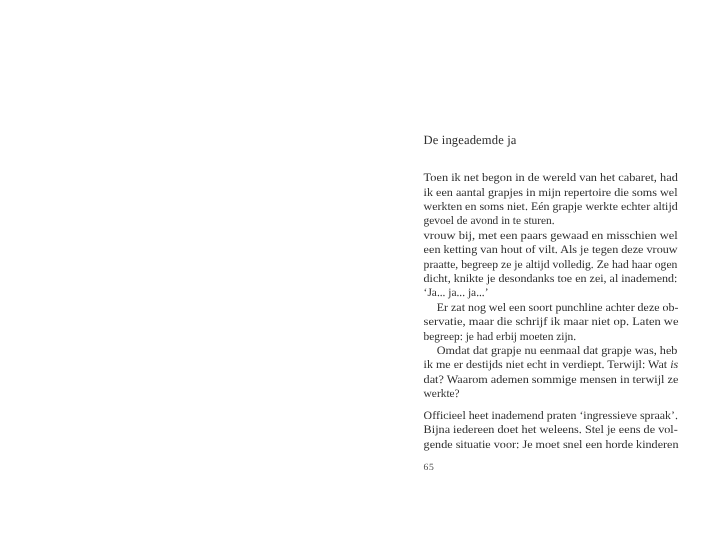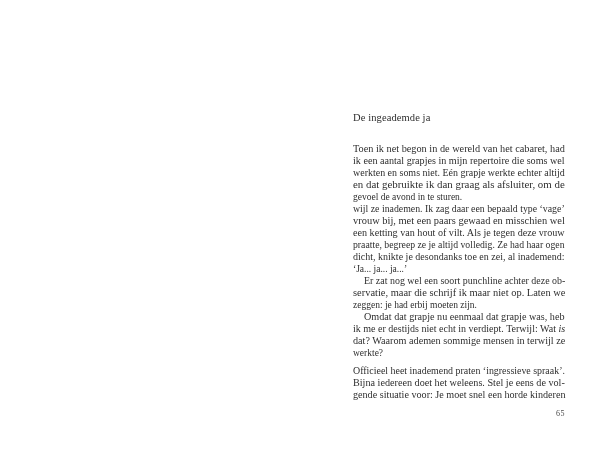--- a/index.html
+++ b/index.html
@@ -37,52 +37,50 @@
     white-space: nowrap;
   }
   .line span.fit {
     display: inline-block;
     white-space: pre;
     transform-origin: 0 50%;
   }
   .line.indent span.fit { margin-left: 11px; }
   .pagenum {
     margin-top: 8px;
-    text-align: right;
+    text-align: left;
     font-size: 8px;
     letter-spacing: 0.5px;
     color: var(--pn, #4a4a4a);
   }
 </style>
 </head>
 <body>
 
 <div class="stage" style="--paper: #ffffff; --ink: #2e2e2e; --pn: #4a4a4a;">
   <div class="textblock">
     <h1 class="title">De ingeademde ja</h1>
     <div id="paragraphs">
         <div class="para">
           <div class="line"><span class="fit" style="transform: scaleX(1.08163);">Toen ik net begon in de wereld van het cabaret, had</span></div>
           <div class="line"><span class="fit" style="transform: scaleX(1.06533);">ik een aantal grapjes in mijn repertoire die soms wel</span></div>
           <div class="line"><span class="fit" style="transform: scaleX(1.0495);">werkten en soms niet. Eén grapje werkte echter altijd</span></div>
-          <div class="line"><span class="fit" style="transform: scaleX(1.14595);">en dat gebruikte ik dan graag als afsluiter, om de</span></div>
           <div class="line ragged"><span class="fit" style="transform: scaleX(1); text-align: center;">gevoel de avond in te sturen.</span></div>
         </div>
         <div class="para">
-          <div class="line"><span class="fit" style="transform: scaleX(1.03415);">wijl ze inademen. Ik zag daar een bepaald type ‘vage’</span></div>
           <div class="line"><span class="fit" style="transform: scaleX(1.09845);">vrouw bij, met een paars gewaad en misschien wel</span></div>
           <div class="line"><span class="fit" style="transform: scaleX(1.06533);">een ketting van hout of vilt. Als je tegen deze vrouw</span></div>
           <div class="line"><span class="fit" style="transform: scaleX(1.02415);">praatte, begreep ze je altijd volledig. Ze had haar ogen</span></div>
           <div class="line"><span class="fit" style="transform: scaleX(1.05473);">dicht, knikte je desondanks toe en zei, al inademend:</span></div>
           <div class="line ragged"><span class="fit" style="transform: scaleX(1);">‘Ja... ja... ja...’</span></div>
         </div>
         <div class="para">
           <div class="line indent"><span class="fit" style="transform: scaleX(1.04688);">Er zat nog wel een soort punchline achter deze ob-</span></div>
           <div class="line"><span class="fit" style="transform: scaleX(1.09845);">servatie, maar die schrijf ik maar niet op. Laten we</span></div>
-          <div class="line ragged"><span class="fit" style="transform: scaleX(1);">zeggen: je had erbij moeten zijn.</span></div>
+          <div class="line ragged"><span class="fit" style="transform: scaleX(1);">begreep: je had erbij moeten zijn.</span></div>
         </div>
         <div class="para">
           <div class="line indent"><span class="fit" style="transform: scaleX(1.06915);">Omdat dat grapje nu eenmaal dat grapje was, heb</span></div>
           <div class="line"><span class="fit" style="transform: scaleX(1.05473);">ik me er destijds niet echt in verdiept. Terwijl: Wat <i>is</i></span></div>
           <div class="line"><span class="fit" style="transform: scaleX(1.07071);">dat? Waarom ademen sommige mensen in terwijl ze</span></div>
           <div class="line ragged"><span class="fit" style="transform: scaleX(1);">werkte?</span></div>
         </div>
         <div class="para break">
           <div class="line"><span class="fit" style="transform: scaleX(1.04433);">Officieel heet inademend praten ‘ingressieve spraak’.</span></div>
           <div class="line"><span class="fit" style="transform: scaleX(1.07071);">Bijna iedereen doet het weleens. Stel je eens de vol-</span></div>

